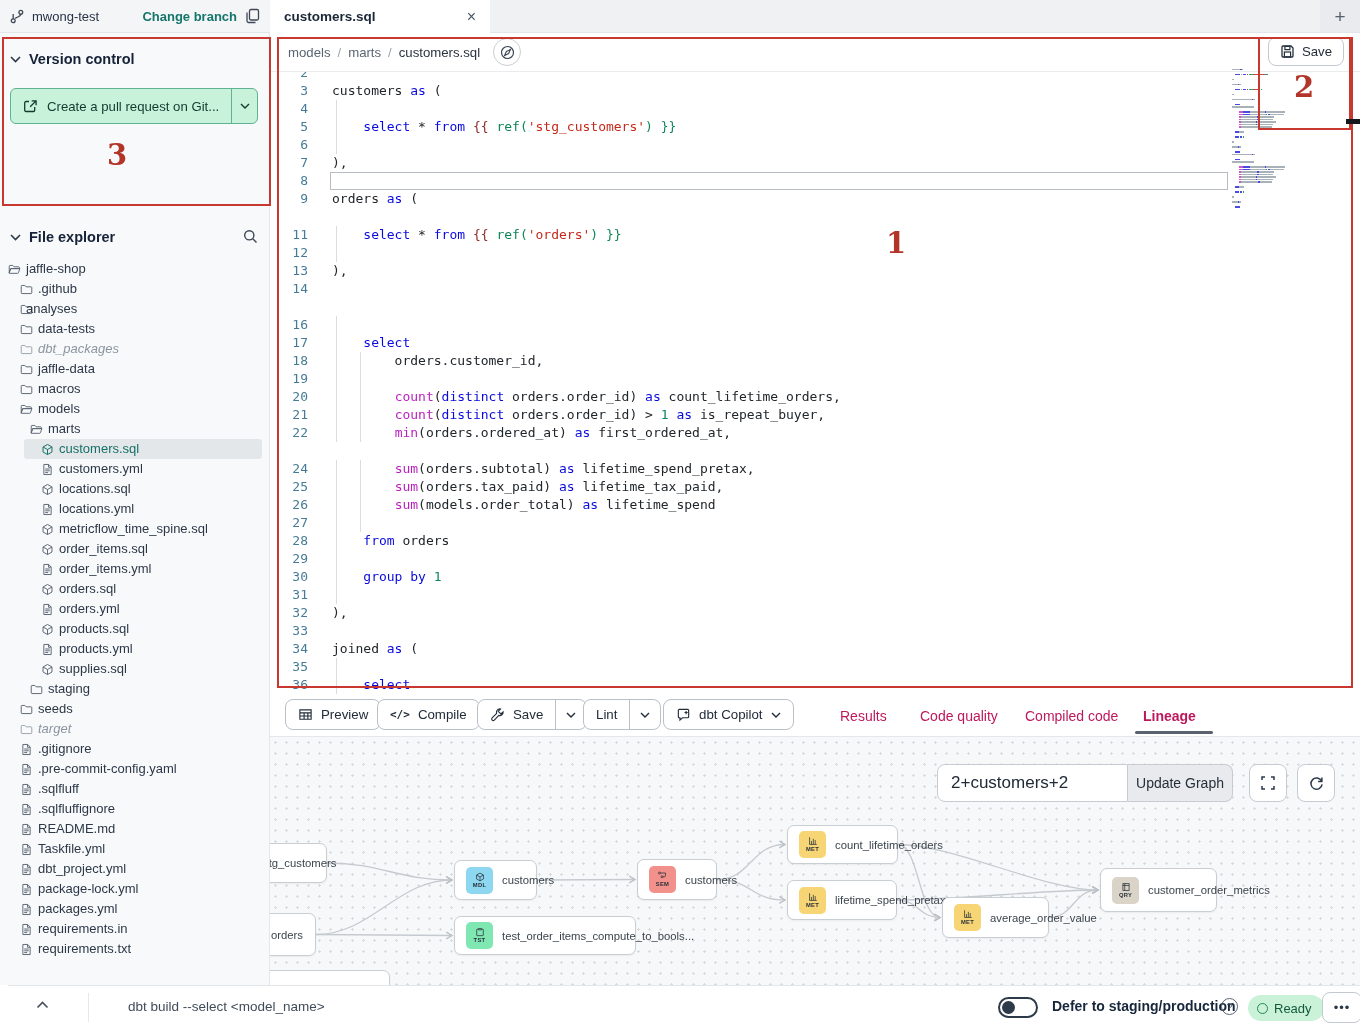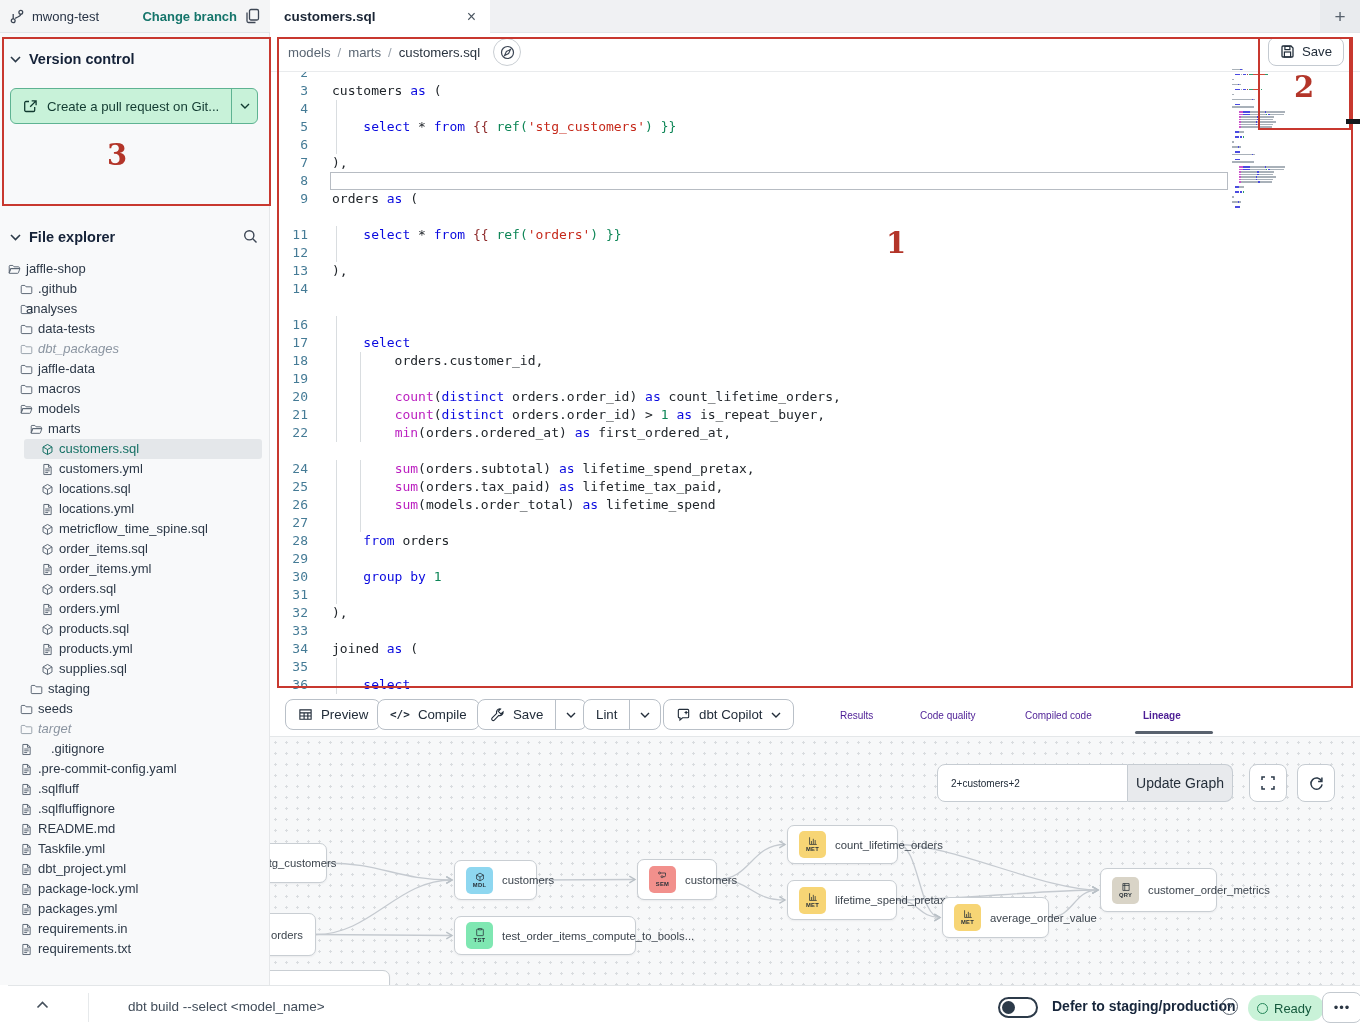--- a/index.html
+++ b/index.html
@@ -61,34 +61,34 @@
   #minimap { left:1232px; top:66px; width:86px; }
   .mm-row { position:relative; height:1.5px; margin-bottom:1px; }
   .mm-seg { position:absolute; top:0; height:1.5px; }
 
   
   #action-row { left:270px; top:697px; width:1090px; height:40px; background:#fff; border-bottom:1px solid #e4e7e9; }
   .tool-btn { position:absolute; top:2px; height:31px; background:#fff; border:1px solid #b9c0c8; border-radius:8px; display:flex; align-items:center; cursor:pointer; }
   .tool-btn .seg { display:flex; align-items:center; gap:8px; padding:0 12px; height:100%; }
   .tool-btn .seg.caret-seg { border-left:1px solid #b9c0c8; padding:0 10px; }
   .tool-label { font-size:13.3px; color:#222d3a; }
-  .res-tab { position:absolute; top:0; height:37px; display:flex; align-items:center; font-size:10px; color:#4c1d95; cursor:pointer; }
+  .res-tab { position:absolute; top:0; height:37px; display:flex; align-items:center; font-size:14px; color:#be185d; cursor:pointer; }
   #tab-underline { position:absolute; top:34px; height:3px; background:#59626e; border-radius:2px; }
 
   
   #lineage { left:270px; top:737px; width:1090px; height:248px; background:#f7f8f9; overflow:hidden;
     background-image:radial-gradient(#d9dcdf 1px, transparent 1.2px); background-size:11px 11px; }
   #lineage-edges { position:absolute; left:0; top:0; }
   .lin-node { position:absolute; background:#fff; border:1px solid #c9ced3; border-radius:7px; box-shadow:0 1px 2px rgba(30,40,50,.06); display:flex; align-items:center; gap:9px; padding:0 11px; cursor:pointer; }
   .lin-badge { width:27px; height:27px; border-radius:5px; display:flex; flex-direction:column; align-items:center; justify-content:center; gap:1px; flex:0 0 auto; }
   .lin-badge .bglyph { line-height:1; }
   .lin-badge .btxt { font-size:5.8px; font-weight:bold; color:#273038; letter-spacing:.3px; line-height:1; }
   .lin-label { font-size:11.3px; color:#3c444d; white-space:nowrap; }
   #lin-filter-group { position:absolute; left:667px; top:27px; height:38px; display:flex; }
-  #lin-filter-input { width:191px; height:38px; background:#fff; border:1px solid #c6ccd2; border-radius:8px 0 0 8px; display:flex; align-items:center; padding:0 13px; font-size:10px; color:#202b38; }
+  #lin-filter-input { width:191px; height:38px; background:#fff; border:1px solid #c6ccd2; border-radius:8px 0 0 8px; display:flex; align-items:center; padding:0 13px; font-size:17px; color:#202b38; }
   #lin-update-btn { width:105px; height:38px; background:#e8eaed; border:1px solid #c6ccd2; border-left:none; border-radius:0 8px 8px 0; display:flex; align-items:center; justify-content:center; font-size:14px; color:#252f3a; cursor:pointer; }
   .lin-sq-btn { position:absolute; top:27px; width:38px; height:38px; background:#fff; border:1px solid #c6ccd2; border-radius:8px; display:flex; align-items:center; justify-content:center; cursor:pointer; }
 
   
   #statusbar { left:8px; top:985px; width:1360px; height:43px; background:#fff; border-top:1px solid #e3e6e8; }
   #sb-divider { position:absolute; left:80px; top:7px; width:1px; height:29px; background:#e6e9eb; }
   #sb-command { position:absolute; left:120px; top:13px; font-size:13.5px; color:#414c59; }
   #sb-toggle { position:absolute; left:990px; top:11px; width:40px; height:21px; border:2px solid #2c3a49; border-radius:11px; background:#fff; cursor:pointer; }
   #sb-toggle .knob { position:absolute; left:2px; top:2px; width:13px; height:13px; border-radius:50%; background:#2c3a49; }
   #sb-defer { position:absolute; left:1044px; top:12px; font-size:14px; font-weight:bold; color:#17263b; }
@@ -362,21 +362,21 @@
             </svg>
           </span>
           <span class="t-label" style="left: 38px;">target</span>
         </div>
         <div class="tree-row">
           <span class="t-icon" style="left: 20px;">
             <svg width="13" height="13" viewBox="0 0 16 16">
               <path fill="none" stroke="#5d6875" stroke-width="1.2" d="M3.5 1.8 h6 L12.5 5 v9.2 h-9 Z M9.2 1.9 V5.2 h3.2 M5.2 7.4 h5.6 M5.2 9.6 h5.6 M5.2 11.8 h3.6"></path>
             </svg>
           </span>
-          <span class="t-label" style="left: 38px; margin-left: 13px;">.gitignore</span>
+          <span class="t-label" style="left: 38px;">.gitignore</span>
         </div>
         <div class="tree-row">
           <span class="t-icon" style="left: 20px;">
             <svg width="13" height="13" viewBox="0 0 16 16">
               <path fill="none" stroke="#5d6875" stroke-width="1.2" d="M3.5 1.8 h6 L12.5 5 v9.2 h-9 Z M9.2 1.9 V5.2 h3.2 M5.2 7.4 h5.6 M5.2 9.6 h5.6 M5.2 11.8 h3.6"></path>
             </svg>
           </span>
           <span class="t-label" style="left: 38px;">.pre-commit-config.yaml</span>
         </div>
         <div class="tree-row">

